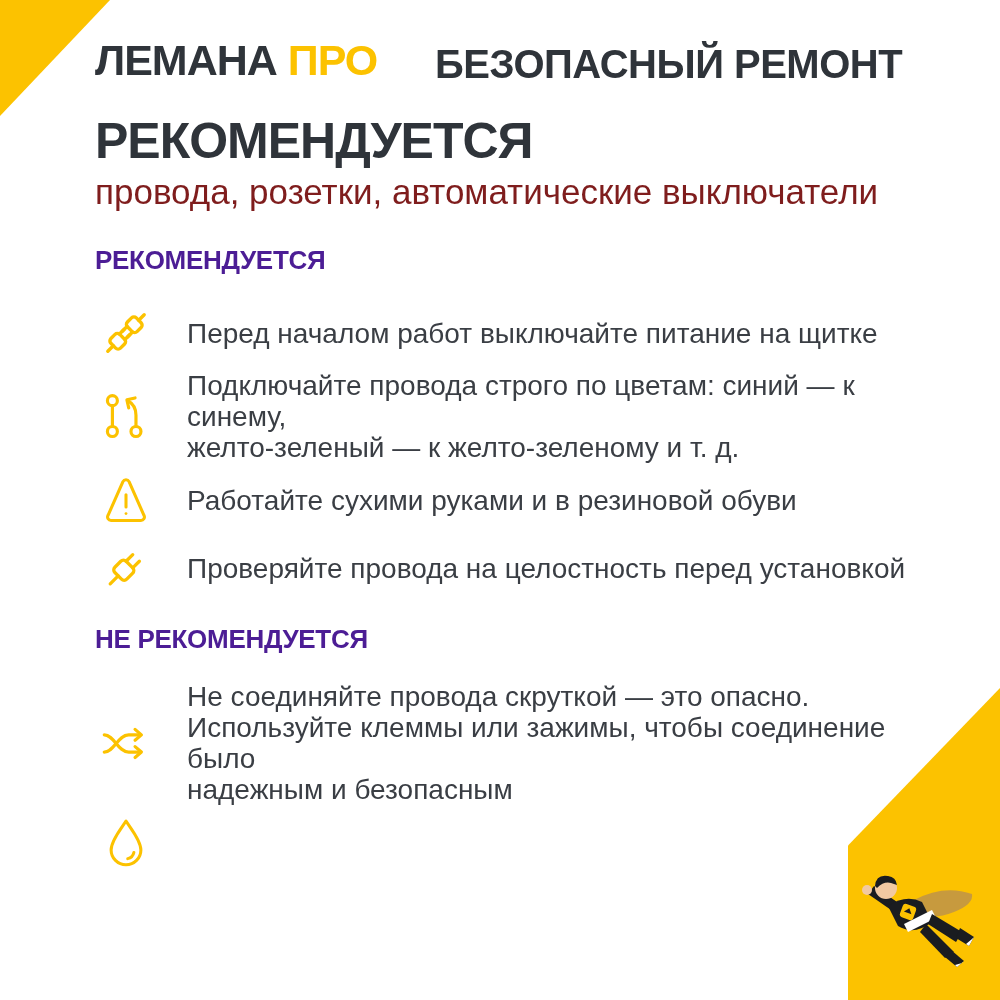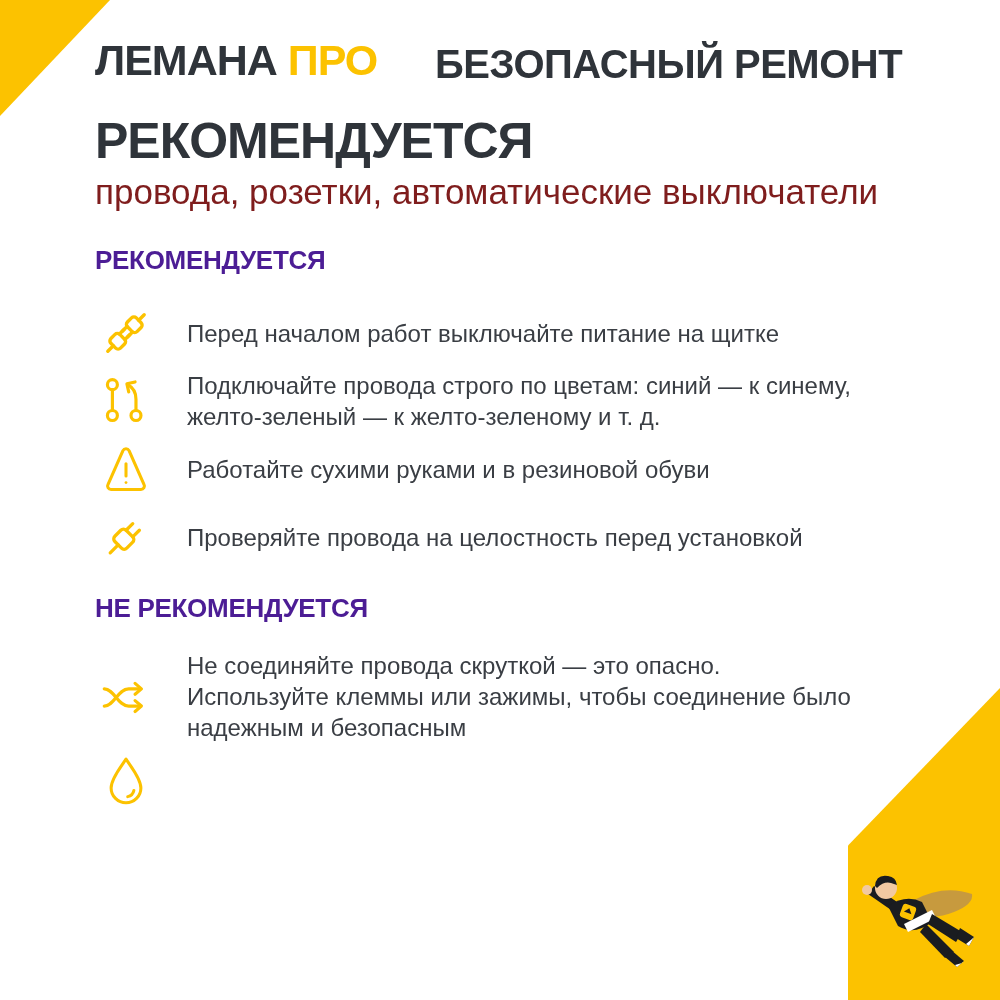--- a/index.html
+++ b/index.html
@@ -54,21 +54,21 @@
   .section-heading.second{margin-top:25px;}
   .item-row{
     display:flex;align-items:center;gap:30px;margin-bottom:6px;
   }
   .icon-box{
     flex:0 0 62px;width:62px;height:62px;
     display:flex;align-items:center;justify-content:center;
   }
   .icon-box svg{display:block;}
   .item-text{
-    font-size:24px;line-height:31px;color:#3A3E44;
+    font-size:28px;line-height:31px;color:#3A3E44;
     max-width:740px;white-space:pre-line;
   }
 </style>
 </head>
 <body>
 
 <div class="canvas">
 
   <div class="corner-tl"></div>
 

